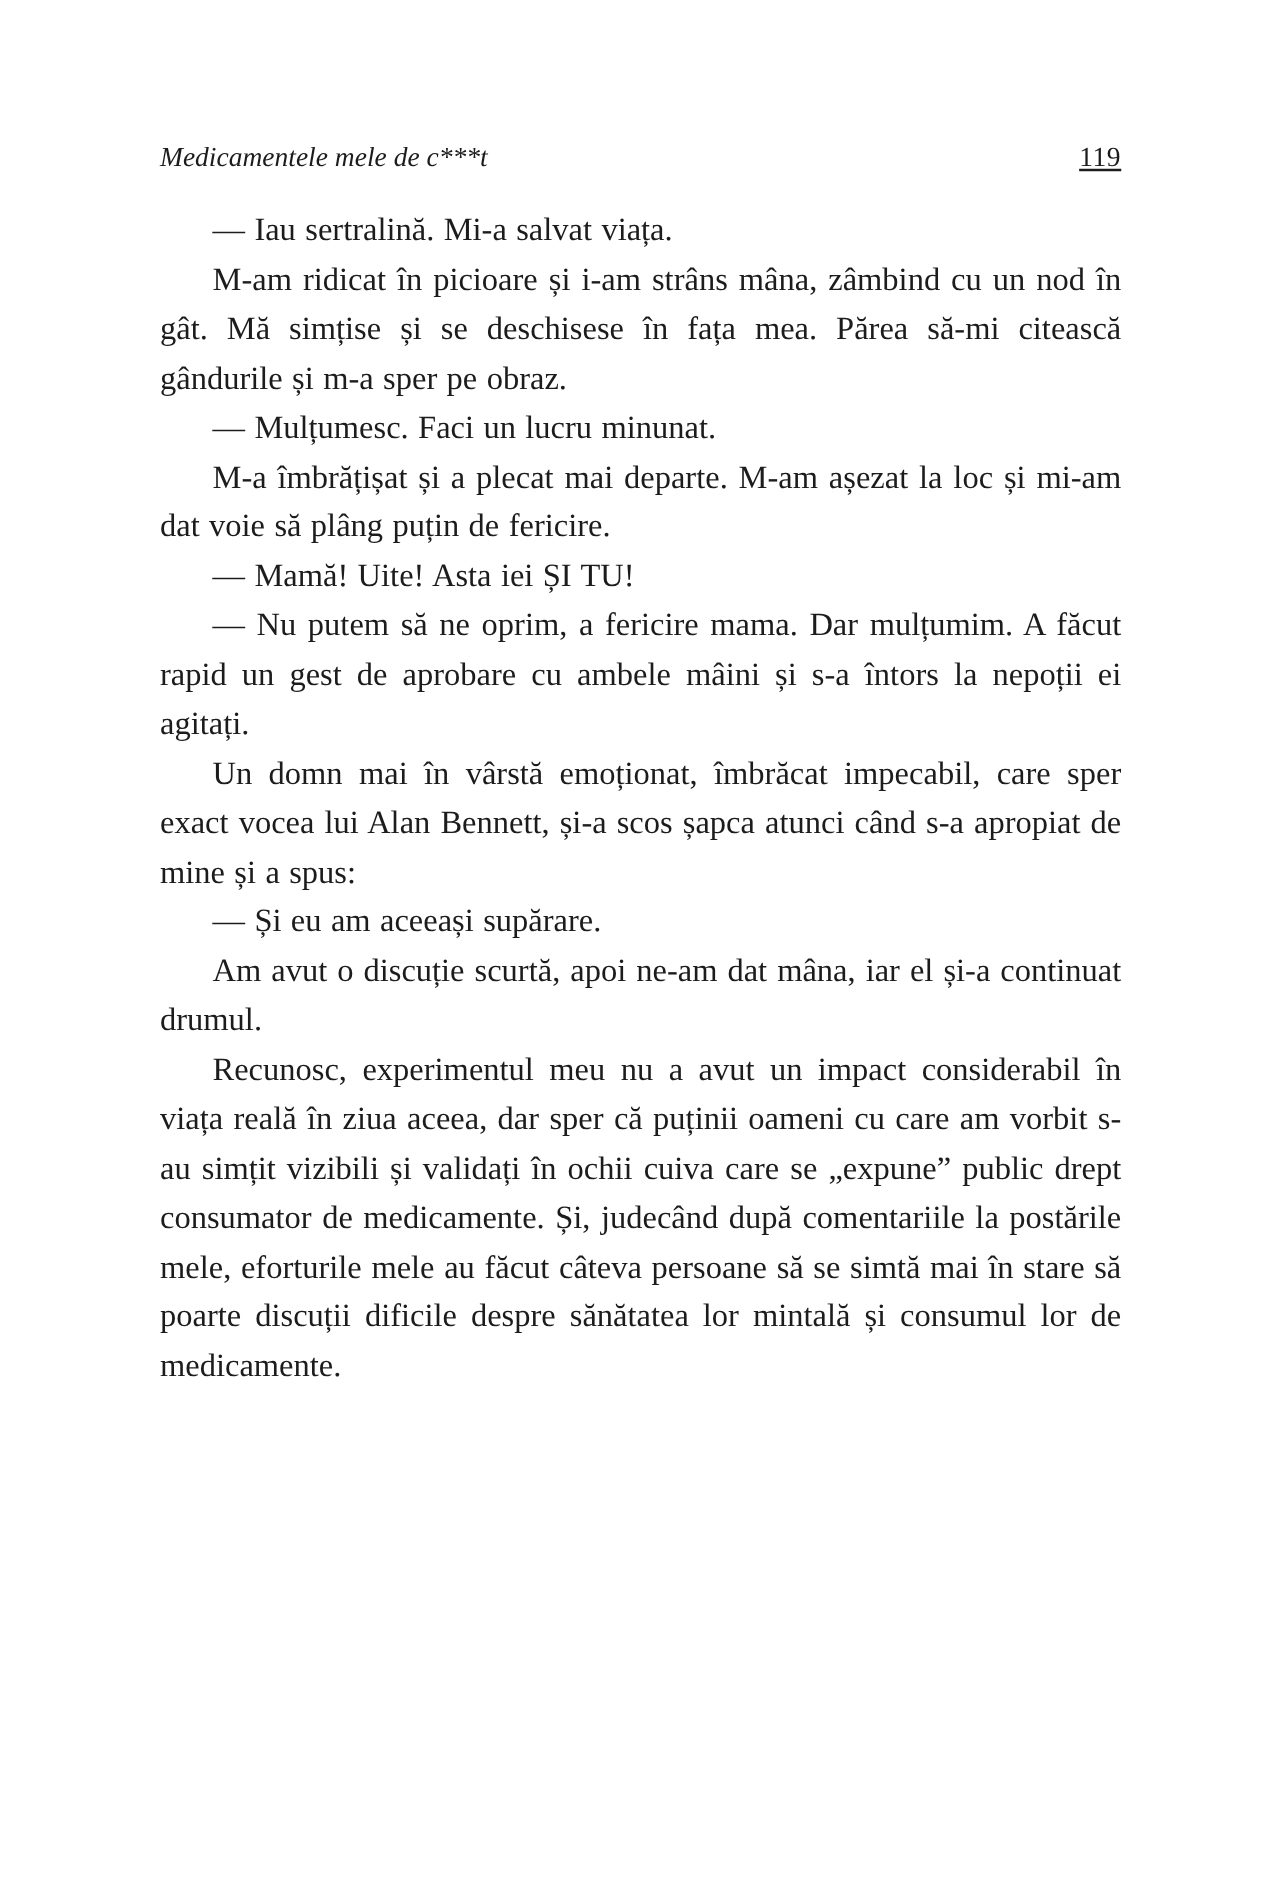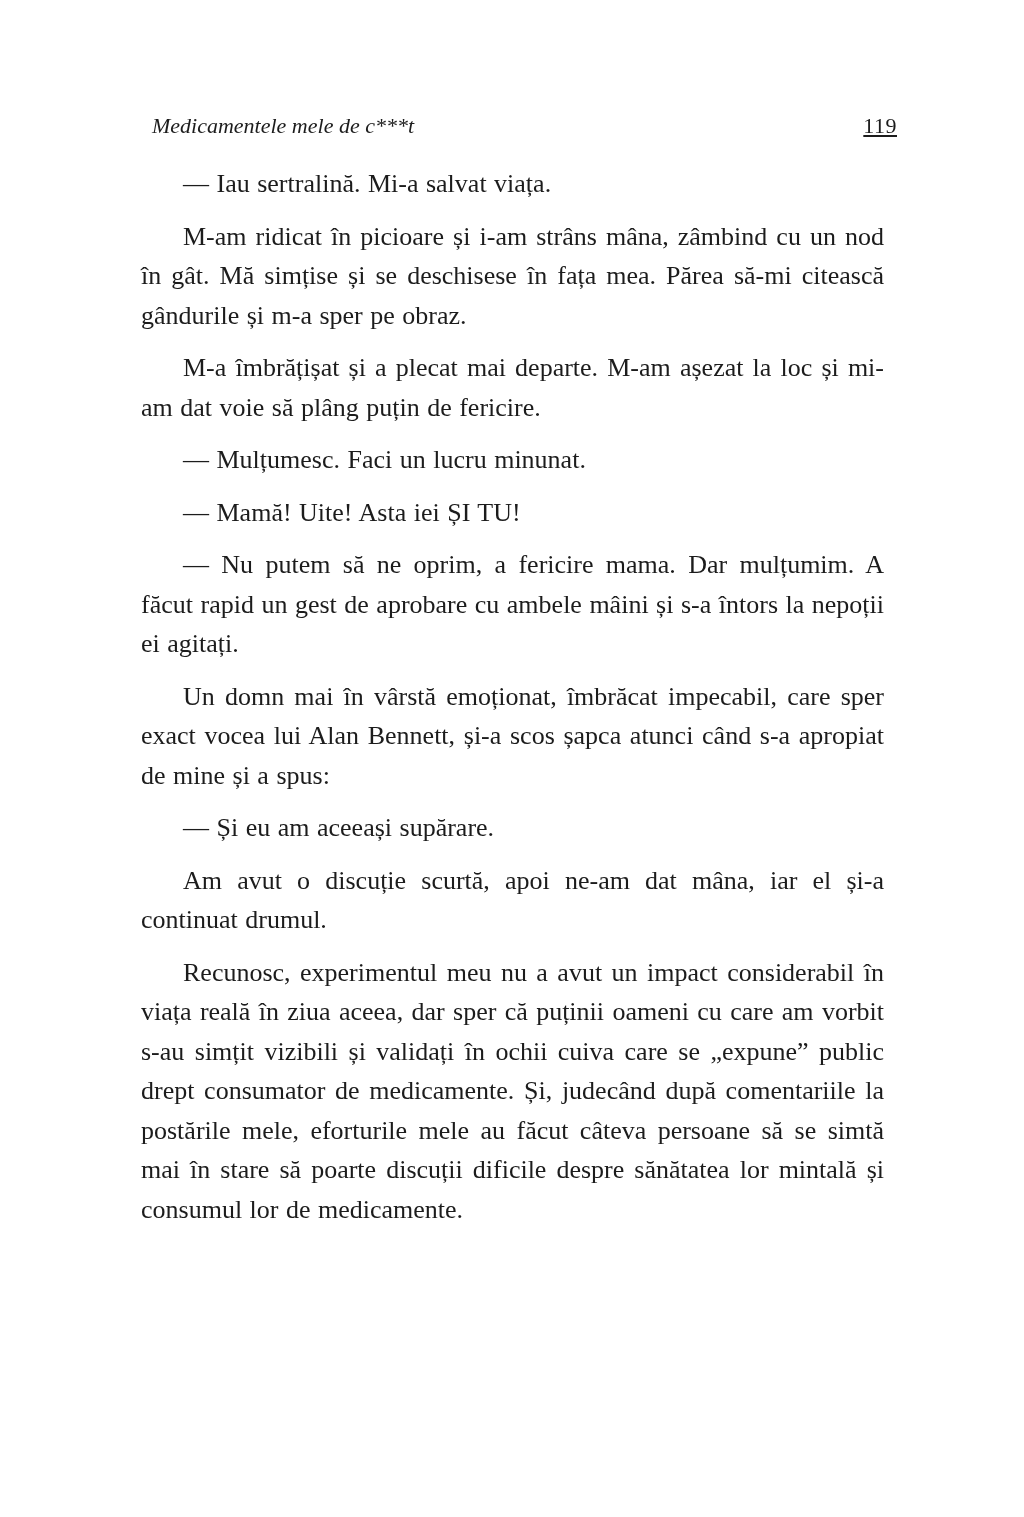--- a/index.html
+++ b/index.html
@@ -18,52 +18,51 @@
       font-family: "Liberation Serif", "DejaVu Serif", serif;
       overflow: hidden;
     }
     .running-head {
       display: flex;
       justify-content: space-between;
       align-items: baseline;
       font-size: 22px;
       line-height: 28px;
       margin-bottom: 24px;
-      margin-left: 24px;
     }
     .running-head .book-title {
       font-style: italic;
     }
     .running-head .folio {
       font-style: normal;
       letter-spacing: 0.5px;
       text-decoration: underline;
     }
     .page-body p.para {
-      margin: 13px;
+      margin: 0;
       font-size: 26px;
       line-height: 39.5px;
       text-align: justify;
       text-indent: 42px;
       word-spacing: 1px;
     }
   </style>
 </head>
 <body>
 
 <div class="page">
   <div class="running-head">
     <span class="book-title">Medicamentele mele de c***t</span>
     <span class="folio">119</span>
   </div>
   <div class="page-body">
       <p class="para">— Iau sertralină. Mi-a salvat viața.</p>
       <p class="para">M-am ridicat în picioare și i-am strâns mâna, zâmbind cu un nod în gât. Mă simțise și se deschisese în fața mea. Părea să-mi citească gândurile și m-a sper pe obraz.</p>
+      <p class="para">— Mulțumesc. Faci un lucru minunat.</p>
       <p class="para">M-a îmbrățișat și a plecat mai departe. M-am așezat la loc și mi-am dat voie să plâng puțin de fericire.</p>
-      <p class="para">— Mulțumesc. Faci un lucru minunat.</p>
       <p class="para">— Mamă! Uite! Asta iei ȘI TU!</p>
       <p class="para">— Nu putem să ne oprim, a fericire mama. Dar mulțumim. A făcut rapid un gest de aprobare cu ambele mâini și s-a întors la nepoții ei agitați.</p>
       <p class="para">Un domn mai în vârstă emoționat, îmbrăcat impecabil, care sper exact vocea lui Alan Bennett, și-a scos șapca atunci când s-a apropiat de mine și a spus:</p>
       <p class="para">— Și eu am aceeași supărare.</p>
       <p class="para">Am avut o discuție scurtă, apoi ne-am dat mâna, iar el și-a continuat drumul.</p>
       <p class="para">Recunosc, experimentul meu nu a avut un impact considerabil în viața reală în ziua aceea, dar sper că puținii oameni cu care am vorbit s-au simțit vizibili și validați în ochii cuiva care se „expune” public drept consumator de medicamente. Și, judecând după comentariile la postările mele, eforturile mele au făcut câteva persoane să se simtă mai în stare să poarte discuții dificile despre sănătatea lor mintală și consumul lor de medicamente.</p>
     </div>
 </div>
 
 </body></html>

